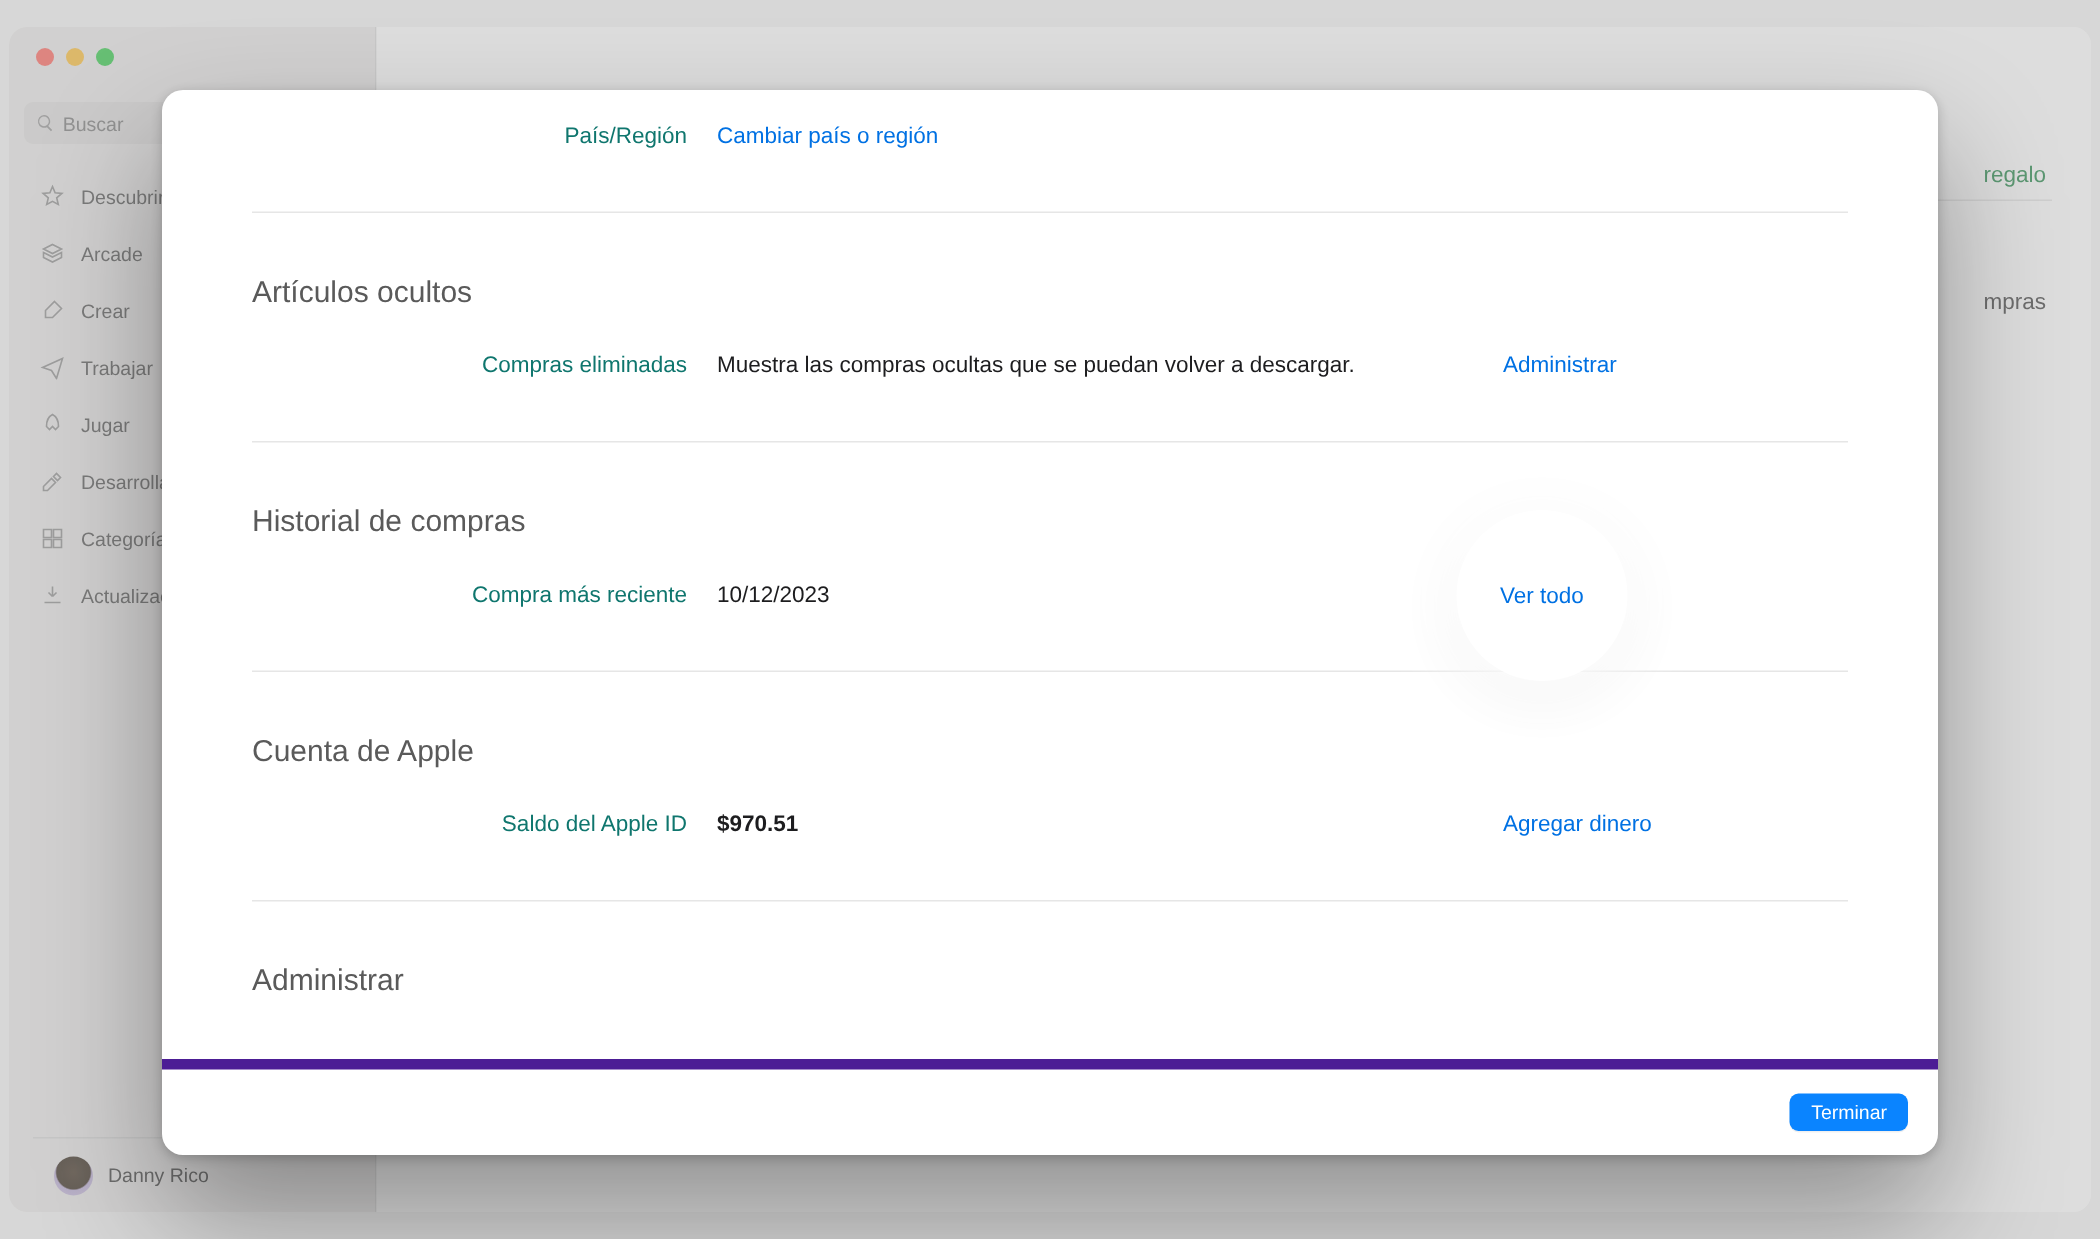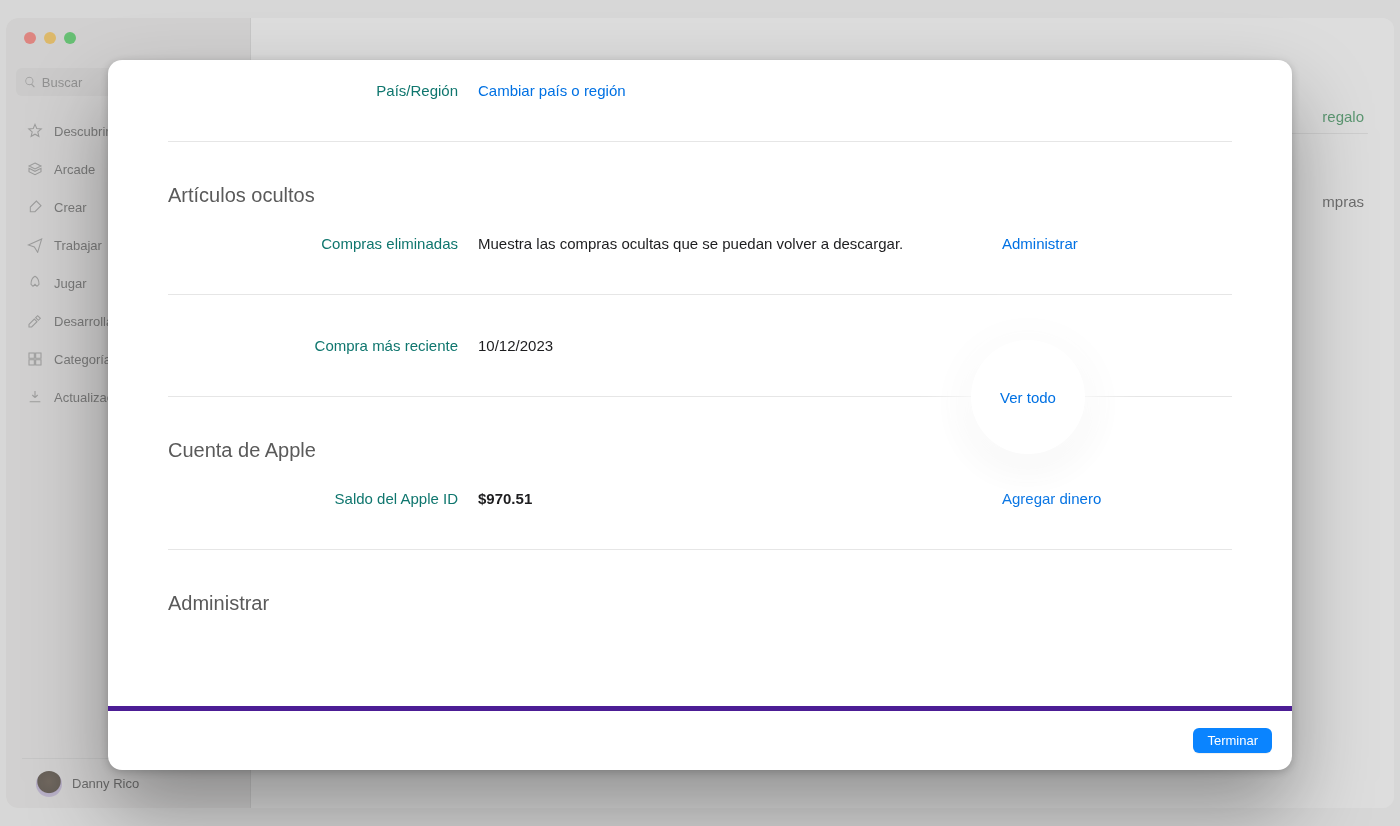--- a/index.html
+++ b/index.html
@@ -190,21 +190,21 @@
       margin-bottom: 28px;
     }
     .divider {
       height: 1px;
       background: #e6e6e6;
       margin: 42px 0 42px 0;
     }
     .pais-row { padding-top: 22px; }
     .bold-val { font-weight: 600; }
     .modal-footer {
-      border-top: 5px solid #4c1d95;
+      border-top: 7px solid #4c1d95;
       height: 64px;
       display: flex;
       align-items: center;
       justify-content: flex-end;
       padding: 0 20px;
     }
     .btn-primary {
       background: #0a84ff;
       color: #fff;
       border: none;
@@ -342,20 +342,21 @@
 
     <div class="section-title">Artículos ocultos</div>
     <div class="row">
       <div class="row-label">Compras eliminadas</div>
       <div class="row-value">Muestra las compras ocultas que se puedan volver a descargar.</div>
       <div class="row-action">Administrar</div>
     </div>
 
     <div class="divider"></div>
 
+    <div class="section-title">Historial de compras</div>
     <div class="row">
       <div class="row-label">Compra más reciente</div>
       <div class="row-value">10/12/2023</div>
       <div class="row-action highlight-target">Ver todo</div>
     </div>
 
     <div class="divider"></div>
 
     <div class="section-title">Cuenta de Apple</div>
     <div class="row">

